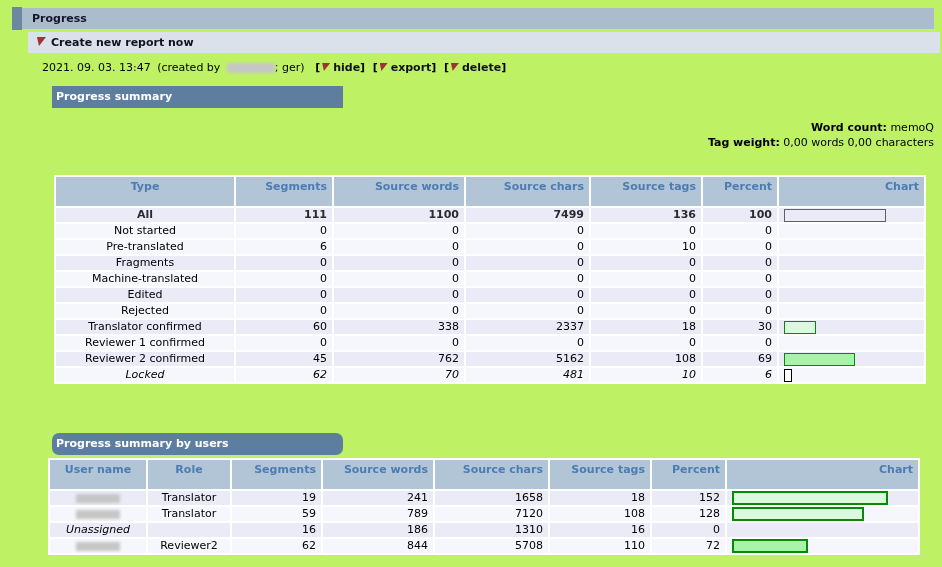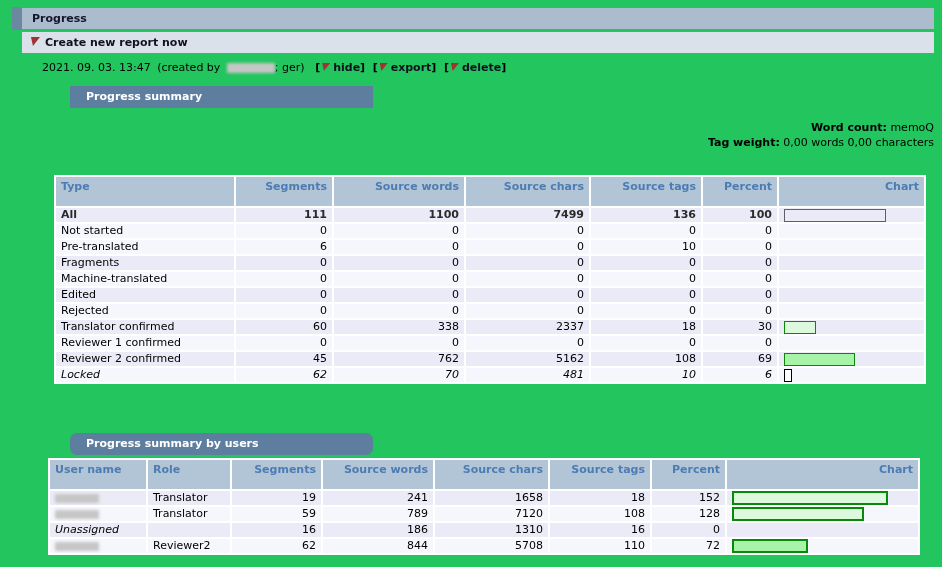--- a/index.html
+++ b/index.html
@@ -1,59 +1,59 @@
 <!DOCTYPE html>
 <html><head>
 <meta charset="utf-8">
 <style>
   html,body{margin:0;padding:0;}
   .page{
-    position:relative;width:942px;height:567px;background:#22c55e;
+    position:relative;width:942px;height:567px;background:#bef264;
     font-family:"DejaVu Sans",sans-serif;font-size:11px;color:#000;overflow:hidden;
   }
   
   .titlebar{position:absolute;left:22px;top:8px;width:912px;height:21px;background:#abbdcc;}
   .title-accent{position:absolute;left:-10px;top:-1px;width:10px;height:23px;background:#6c87a0;}
   .titletext{display:inline-block;line-height:21px;margin-left:10px;font-weight:bold;color:#15152b;}
   
-  .createbar{position:absolute;left:22px;top:32px;width:912px;height:21px;background:#dbe1ea;line-height:21px;cursor:pointer;}
+  .createbar{position:absolute;left:28px;top:32px;width:912px;height:21px;background:#dbe1ea;line-height:21px;cursor:pointer;}
   .tri{display:inline-block;width:9px;height:9px;background:#a03333;
        -webkit-clip-path:polygon(0 0,100% 0,22% 100%);clip-path:polygon(0 0,100% 0,22% 100%);}
   .createbar .tri{margin-left:9px;margin-right:5px;}
   .createlink{font-weight:bold;color:#101020;text-decoration:none;cursor:pointer;}
   
   .meta{position:absolute;left:42px;top:61px;white-space:nowrap;color:#000;}
   .meta .blk{margin-right:3px;}
   .redacted{display:inline-block;width:48px;height:10px;background:#c6c6c6;border-radius:1px;
             filter:blur(1.5px);vertical-align:middle;}
   .action{font-weight:bold;margin-left:4px;white-space:nowrap;}
   .action .tri{width:8px;height:8px;margin:0 3px 0 2px;}
   .action a{color:#101020;text-decoration:none;cursor:pointer;font-weight:bold;}
   
   .sectionbar{position:absolute;left:52px;width:287px;height:22px;background:#5d7e9e;
-              color:#fff;font-weight:bold;line-height:22px;padding-left:16px;margin-left:18px;}
+              color:#fff;font-weight:bold;line-height:22px;padding-left:4px;}
   .sec1{top:86px;}
   .sec2{top:433px;border-radius:7px;}
   
   .info{position:absolute;right:8px;top:120px;text-align:right;line-height:15px;white-space:nowrap;}
   .info b{font-weight:bold;}
   
   table.rep{border-collapse:separate;border-spacing:2px;background:#fff;table-layout:fixed;}
   .t1{position:absolute;left:54px;top:175px;}
   .t2{position:absolute;left:48px;top:458px;}
   table.rep th{
     background:#b2c5d6;color:#4d7cb3;font-weight:bold;font-size:11px;
     height:26px;vertical-align:top;padding:3px 5px 0 5px;overflow:hidden;white-space:nowrap;
   }
   table.rep td{
     height:14px;padding:0 5px;font-size:11px;line-height:14px;overflow:hidden;white-space:nowrap;
   }
   tr.odd td{background:#eaebf7;}
   tr.even td{background:#f6f7fd;}
-  .al{text-align:left;} .ar{text-align:right;}
+  .al{text-align:center;} .ar{text-align:right;}
   tr.row-bold td{font-weight:bold;color:#2b2b2b;}
   tr.row-italic td{font-style:italic;}
   
   td.chart{padding:0 0 0 4px;}
   .bar{height:11px;border:1px solid #078a07;margin:0;}
   .bar-light{background:#ddf9dd;}
   .bar-green{background:#a7f3a7;}
   .bar-outline{background:transparent;border-color:#5d6069;}
   .bar-locked{background:#ffffff;border-color:#000000;}
   .t2 .bar{border-width:2px;height:10px;}

